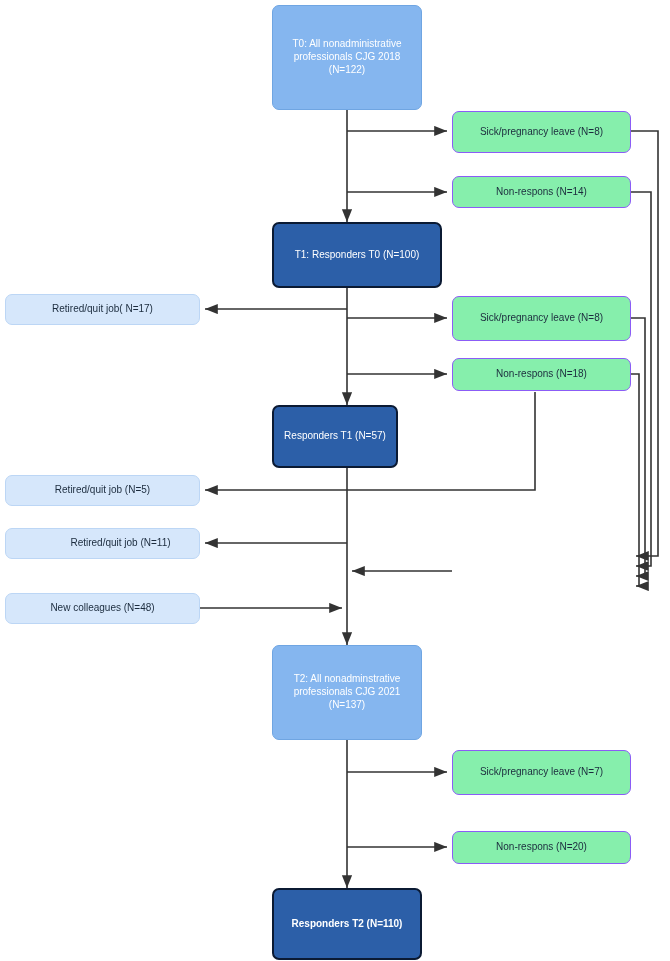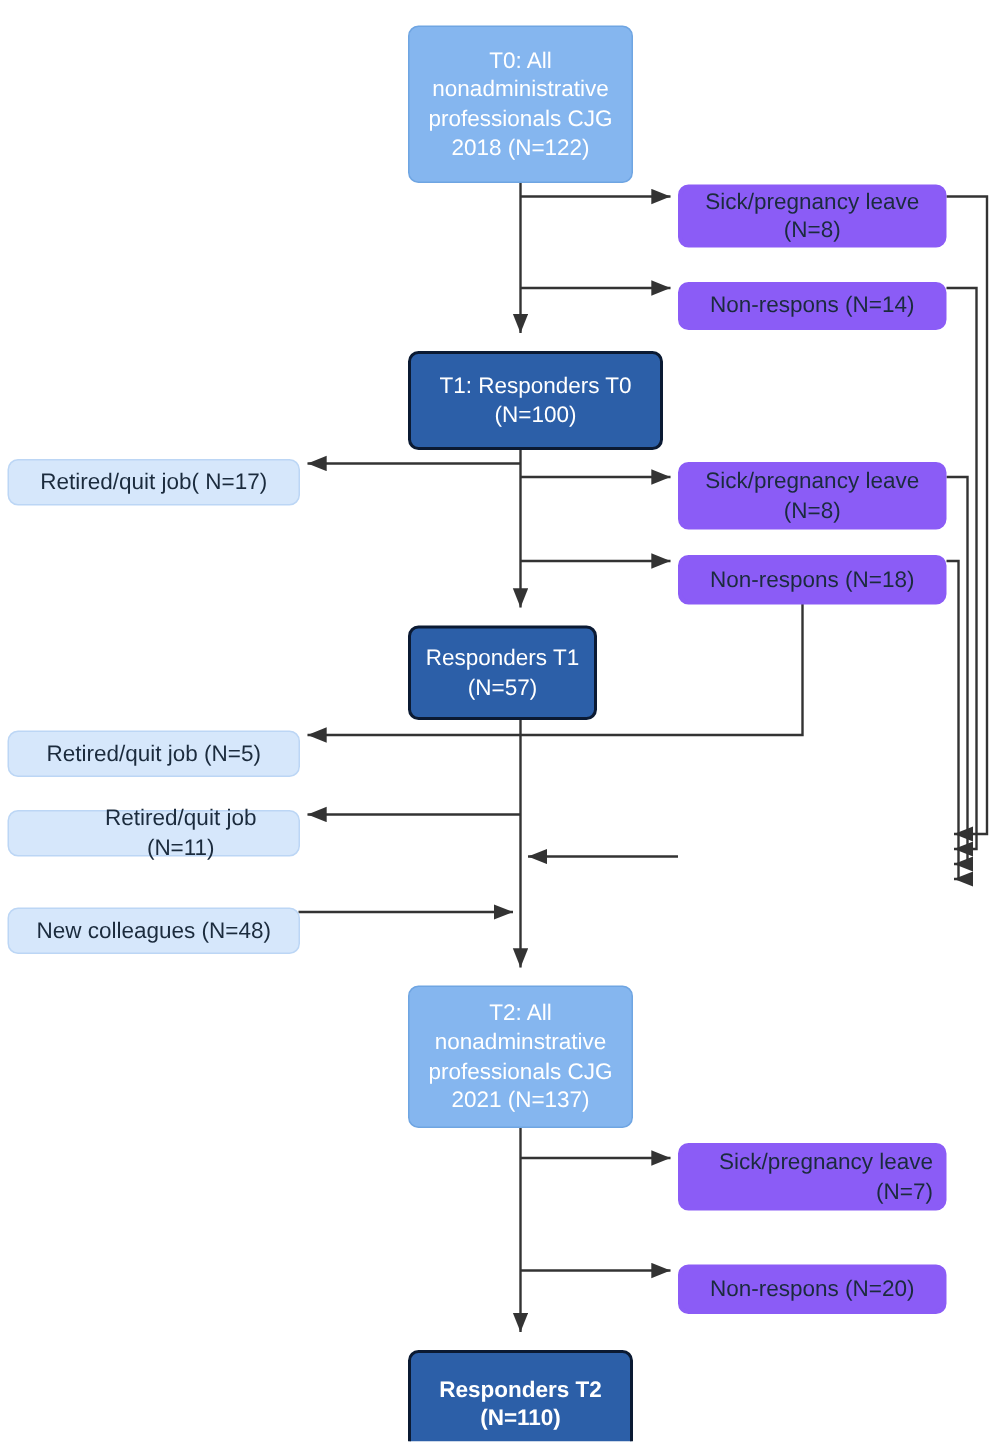--- a/index.html
+++ b/index.html
@@ -26,40 +26,39 @@
     pointer-events: none;
   }
   .node {
     position: absolute;
     box-sizing: border-box;
     display: flex;
     align-items: center;
     justify-content: center;
     text-align: center;
     border-radius: 7px;
-    font-size: 15px;
+    font-size: 10px;
     line-height: 1.27;
     padding: 4px 6px;
     white-space: pre-line;
-    margin-top: 12px;
   }
   .n-main {
     background: #85b6ef;
     color: #ffffff;
     border: 1px solid #6fa5e2;
   }
   .n-resp {
     background: #2c5fa8;
     color: #ffffff;
     border: 2px solid #0b1a33;
   }
   .n-side {
-    background: #8b5cf6;
+    background: #86efac;
     color: #1b2b3d;
-    border: 3px solid #8b5cf6;
+    border: 1px solid #8b5cf6;
   }
   .n-left {
     background: #d6e7fb;
     color: #1b2b3d;
     border: 1px solid #bcd6f5;
   }
 </style>
 </head>
 <body>
 

